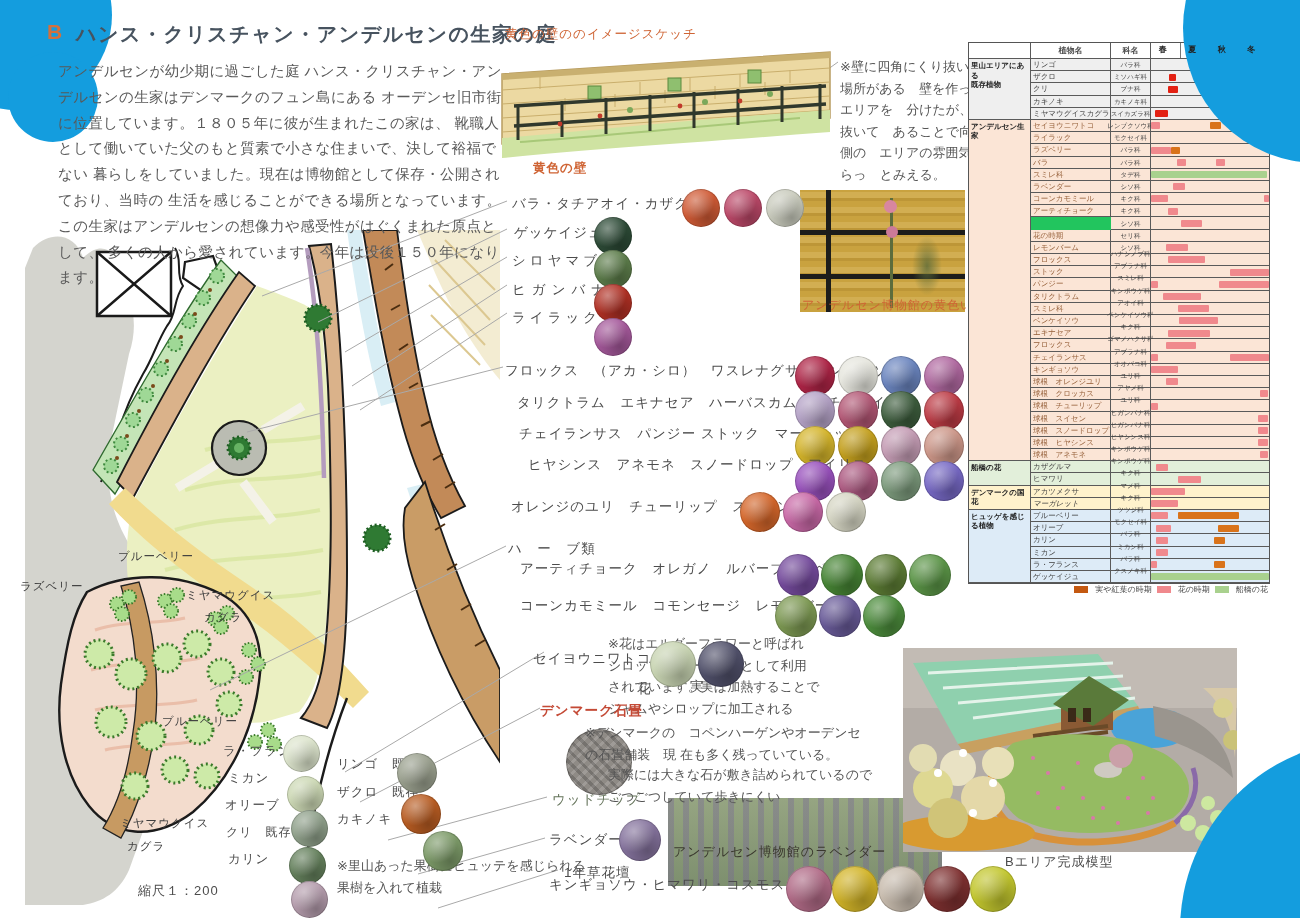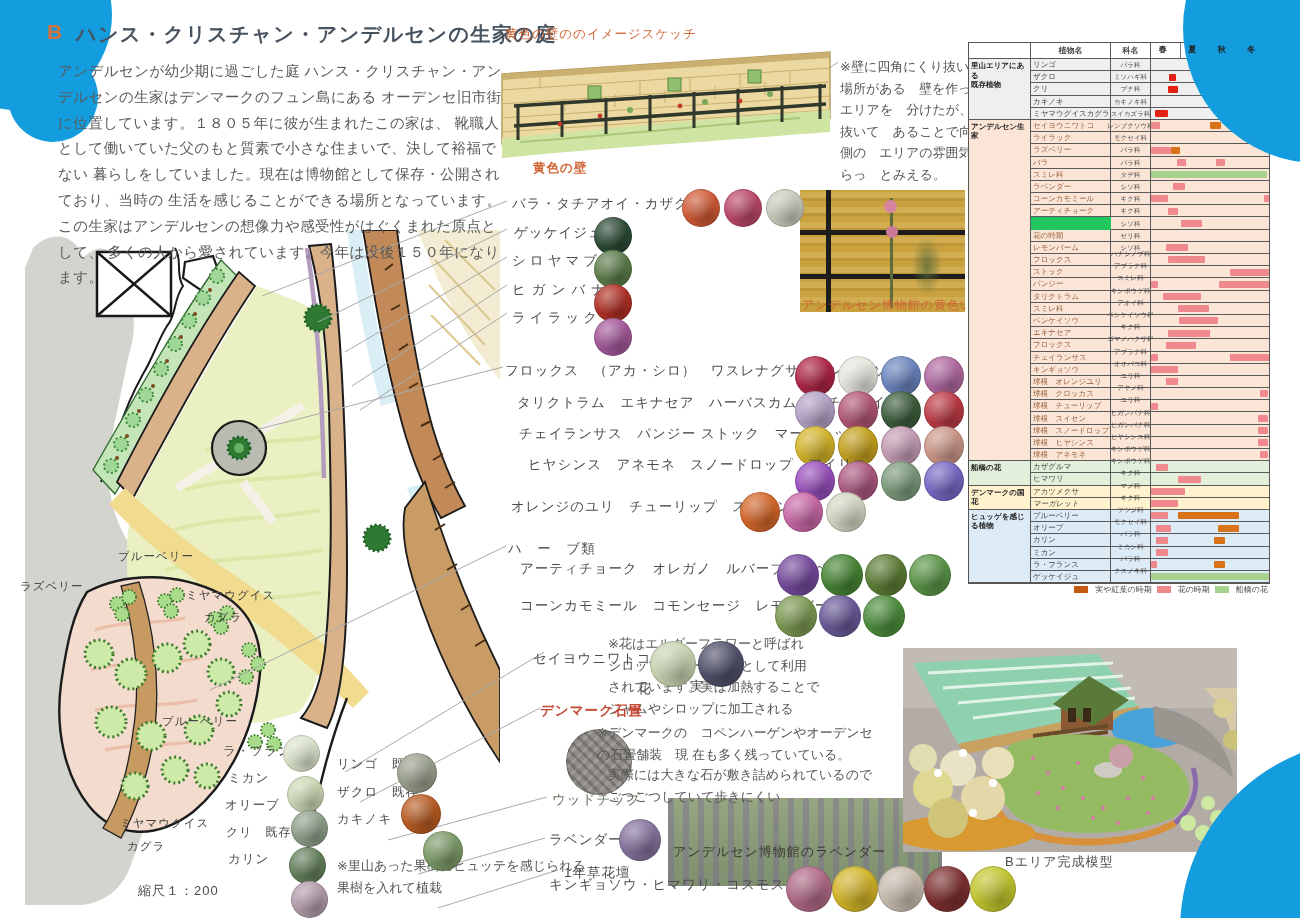--- a/index.html
+++ b/index.html
@@ -214,21 +214,21 @@
   <div class="abs lbl" style="left:533px;top:650px">セイヨウニワトコ</div>
   <div class="abs lbl" style="left:637px;top:680px">花</div>
   <div class="abs lbl" style="left:690px;top:678px">実</div>
   <div class="abs note" style="left:608px;top:633px;width:300px">※花はエルダーフラワーと呼ばれ
 シロップやハーブティとして利用
 されています。実は加熱することで
 ジャムやシロップに加工される</div>
 
   <div class="abs cap-red" style="left:540px;top:702px">デンマーク石畳</div>
   <div class="stone" style="left:566px;top:729px;width:66px;height:66px"></div>
-  <div class="abs note" style="left:597px;top:722px;width:310px">※デンマークの　コペンハーゲンやオーデンセ
+  <div class="abs note" style="left:585px;top:722px;width:310px">※デンマークの　コペンハーゲンやオーデンセ
 の石畳舗装　現 在も多く残っていている。</div>
   <div class="abs note" style="left:608px;top:764px;width:320px">実際には大きな石が敷き詰められているので
 ごつごつしていて歩きにくい</div>
   <div class="abs lbl" style="left:552px;top:791px;color:#66755c">ウッドチップ</div>
   <div class="abs lbl" style="left:549px;top:831px">ラベンダー</div>
   <div id="lavphoto" style="left:668px;top:798px;width:274px;height:88px"></div>
   <div id="lavcap" style="left:673px;top:843px">アンデルセン博物館のラベンダー</div>
 
   <div class="abs lbl" style="left:564px;top:864px">1年草花壇</div>
   <div class="abs lbl" style="left:549px;top:876px">キンギョソウ・ヒマワリ・コスモス・ナノハナ</div>

